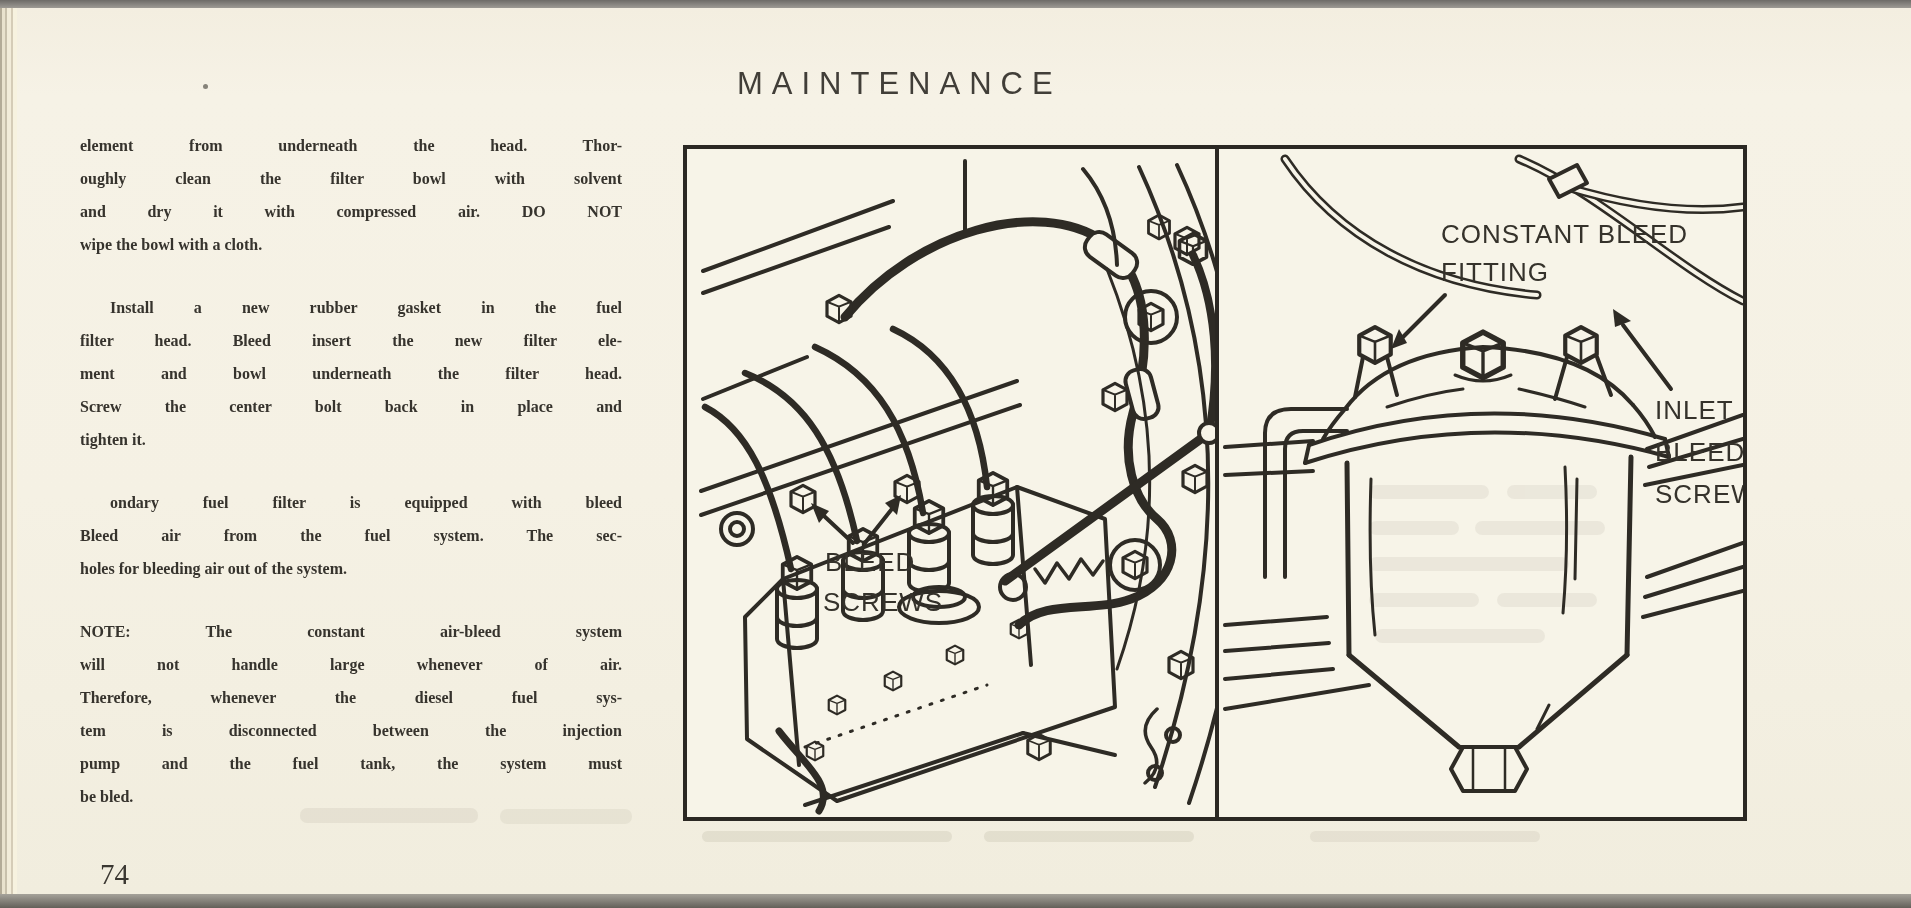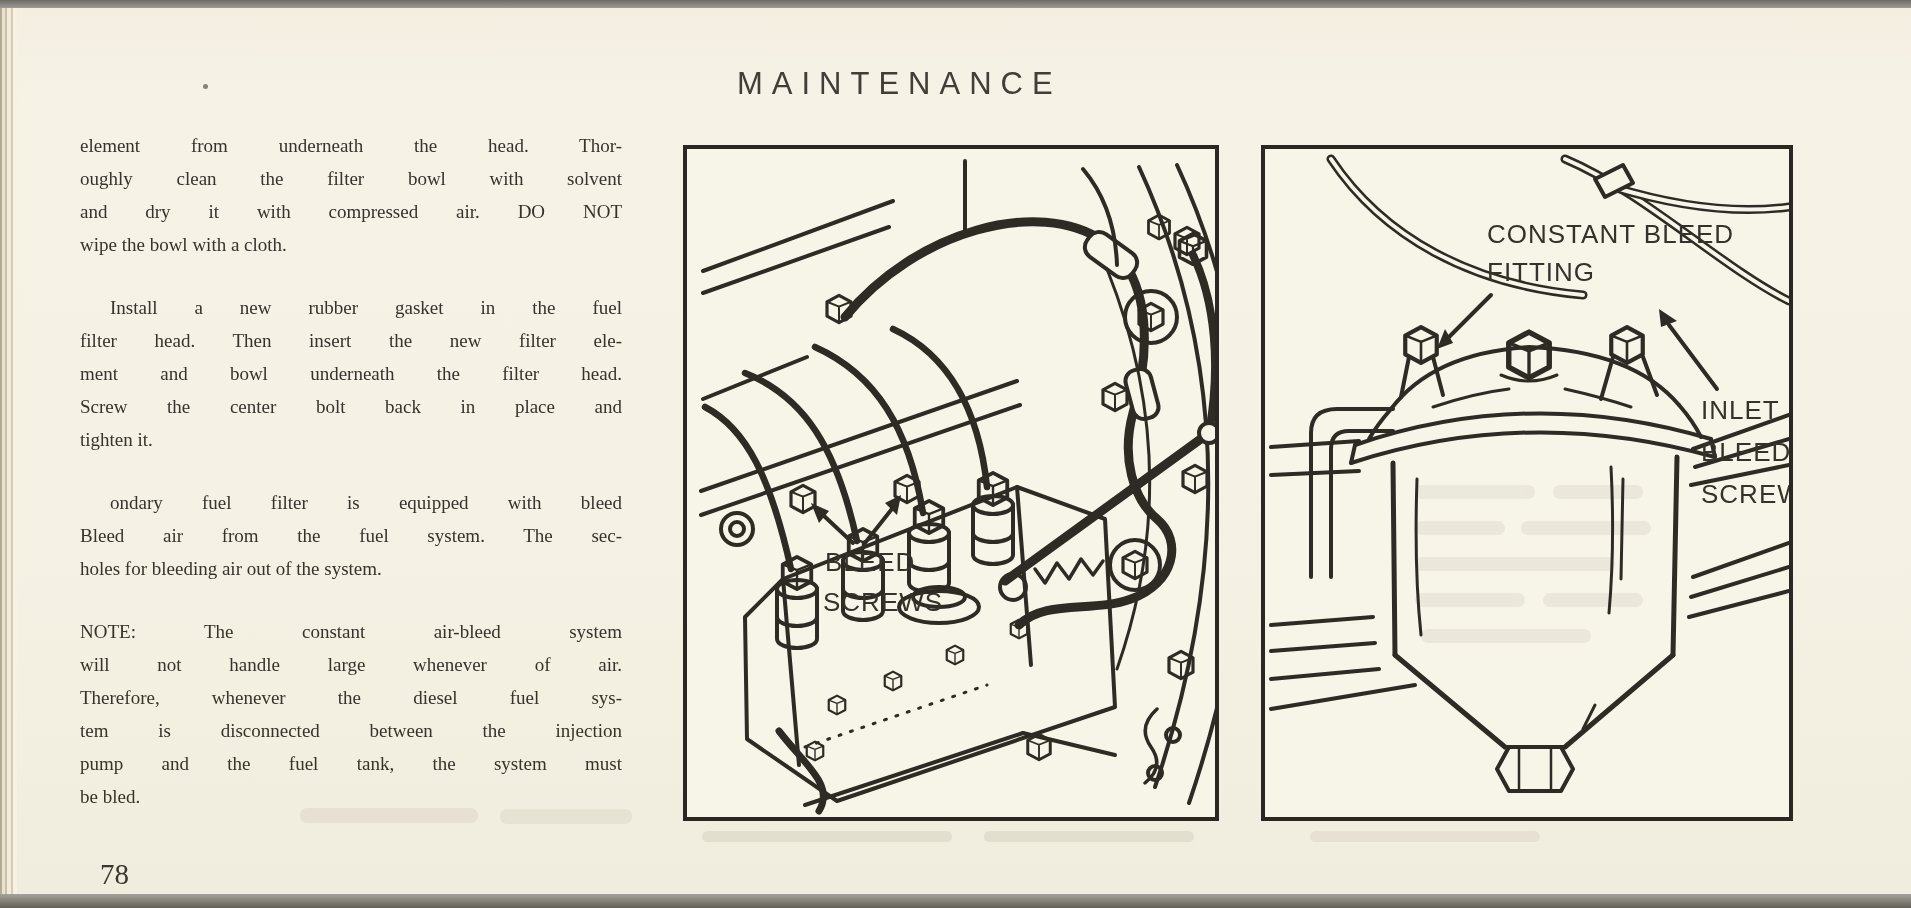--- a/index.html
+++ b/index.html
@@ -14,30 +14,30 @@
                background:linear-gradient(180deg,#a5a29a,#636059);}
   .page-edges{position:absolute;left:0;top:8px;width:17px;height:886px;
     background:repeating-linear-gradient(90deg,
       #b3ab97 0 2px,#e9e2cd 2px 5px,#c8c0ab 5px 7px,#f2ecd9 7px 11px,#d5ccb7 11px 13px,#f7f2df 13px 17px);}
   .speck{position:absolute;left:203px;top:84px;width:5px;height:5px;border-radius:50%;
          background:#4a463f;opacity:.65;}
   .header-title{position:absolute;left:737px;top:66px;
          font-family:"Liberation Sans",sans-serif;font-size:31px;font-weight:400;
          letter-spacing:9px;color:#413e38;}
   .text-col{position:absolute;left:80px;top:129px;width:542px;
-            font-size:19px;line-height:33px;color:#36332d;}
+            font-size:16px;line-height:33px;color:#36332d;font-weight:bold;}
   .text-col p{margin:0 0 30px 0;}
   .line{display:block;text-align:justify;text-align-last:justify;}
   .text-col p .line:last-child{text-align-last:left;}
   .text-col p.indent .line:first-child{text-indent:30px;margin-top:8px;}
   .page-num{position:absolute;left:100px;top:858px;font-size:29px;color:#3a3731;}
   .panel{position:absolute;top:145px;border:4px solid #2b2823;background:#f7f4e8;
          box-sizing:border-box;}
   .panel.left{left:683px;width:536px;height:676px;}
-  .panel.right{left:1261px;width:532px;height:676px;}
+  .panel.right{left:1215px;width:532px;height:676px;}
   .panel svg{display:block;width:100%;height:100%;}
   svg text{font-family:"Liberation Sans",sans-serif;font-size:26px;letter-spacing:1px;
            fill:#35322b;stroke:none;}
   .ghost{position:absolute;background:rgba(120,112,94,.12);border-radius:7px;}
   .g1{left:702px;top:831px;width:250px;height:11px;}
   .g2{left:984px;top:831px;width:210px;height:11px;}
   .g3{left:300px;top:808px;width:178px;height:15px;opacity:.8;}
   .g4{left:500px;top:809px;width:132px;height:15px;opacity:.7;}
   .g5{left:1310px;top:831px;width:230px;height:11px;opacity:.8;}
 </style>
@@ -54,21 +54,21 @@
 
   <div class="text-col">
     <p>
         <span class="line">element from underneath the head. Thor-</span>
         <span class="line">oughly clean the filter bowl with solvent</span>
         <span class="line">and dry it with compressed air. DO NOT</span>
         <span class="line">wipe the bowl with a cloth.</span>
       </p>
     <p class="indent">
         <span class="line">Install a new rubber gasket in the fuel</span>
-        <span class="line">filter head. Then insert the new filter ele-</span>
+        <span class="line">filter head. Bleed insert the new filter ele-</span>
         <span class="line">ment and bowl underneath the filter head.</span>
         <span class="line">Screw the center bolt back in place and</span>
         <span class="line">tighten it.</span>
       </p>
     <p class="indent">
         <span class="line">ondary fuel filter is equipped with bleed</span>
         <span class="line">Bleed air from the fuel system. The sec-</span>
         <span class="line">holes for bleeding air out of the system.</span>
       </p>
     <p>
@@ -287,15 +287,15 @@
       <text x="436" y="354">SCREW</text>
     </svg>
   </div>
 
   <div class="ghost g1"></div>
   <div class="ghost g2"></div>
   <div class="ghost g3"></div>
   <div class="ghost g4"></div>
   <div class="ghost g5"></div>
 
-  <div class="page-num">78</div>
+  <div class="page-num">74</div>
   <div class="bottom-band"></div>
 </div>
 
 </body></html>

